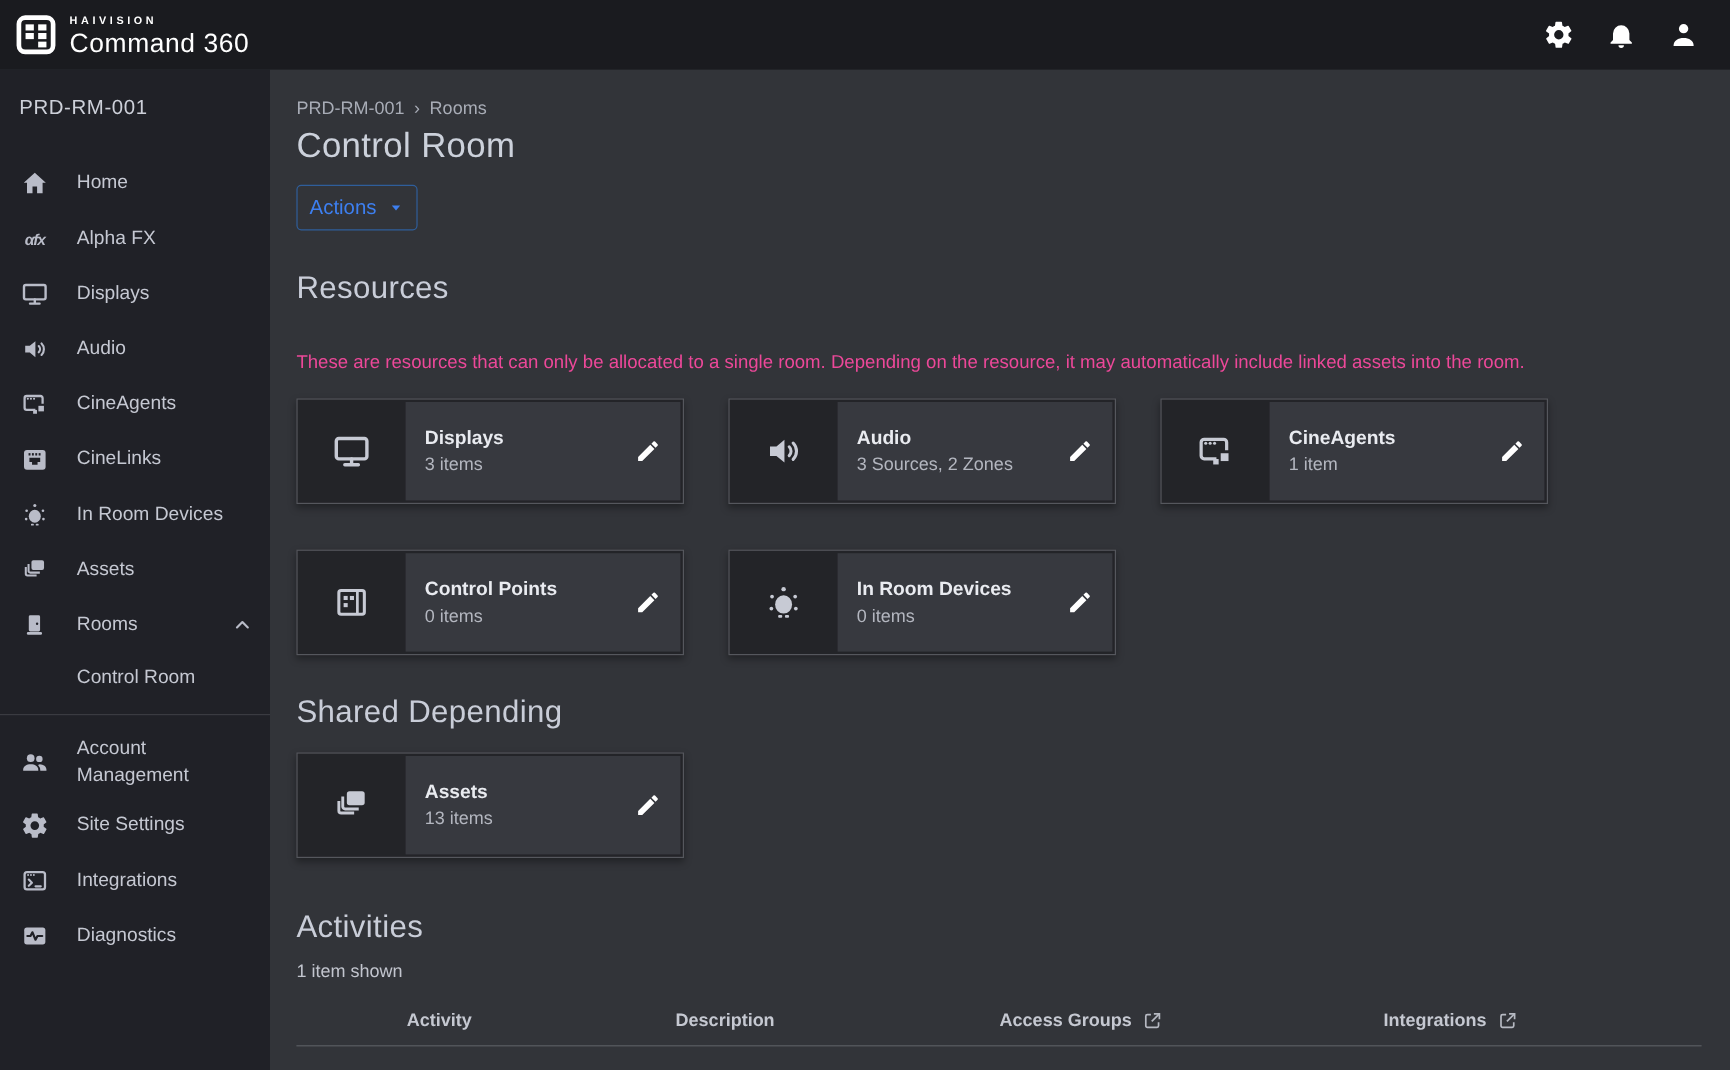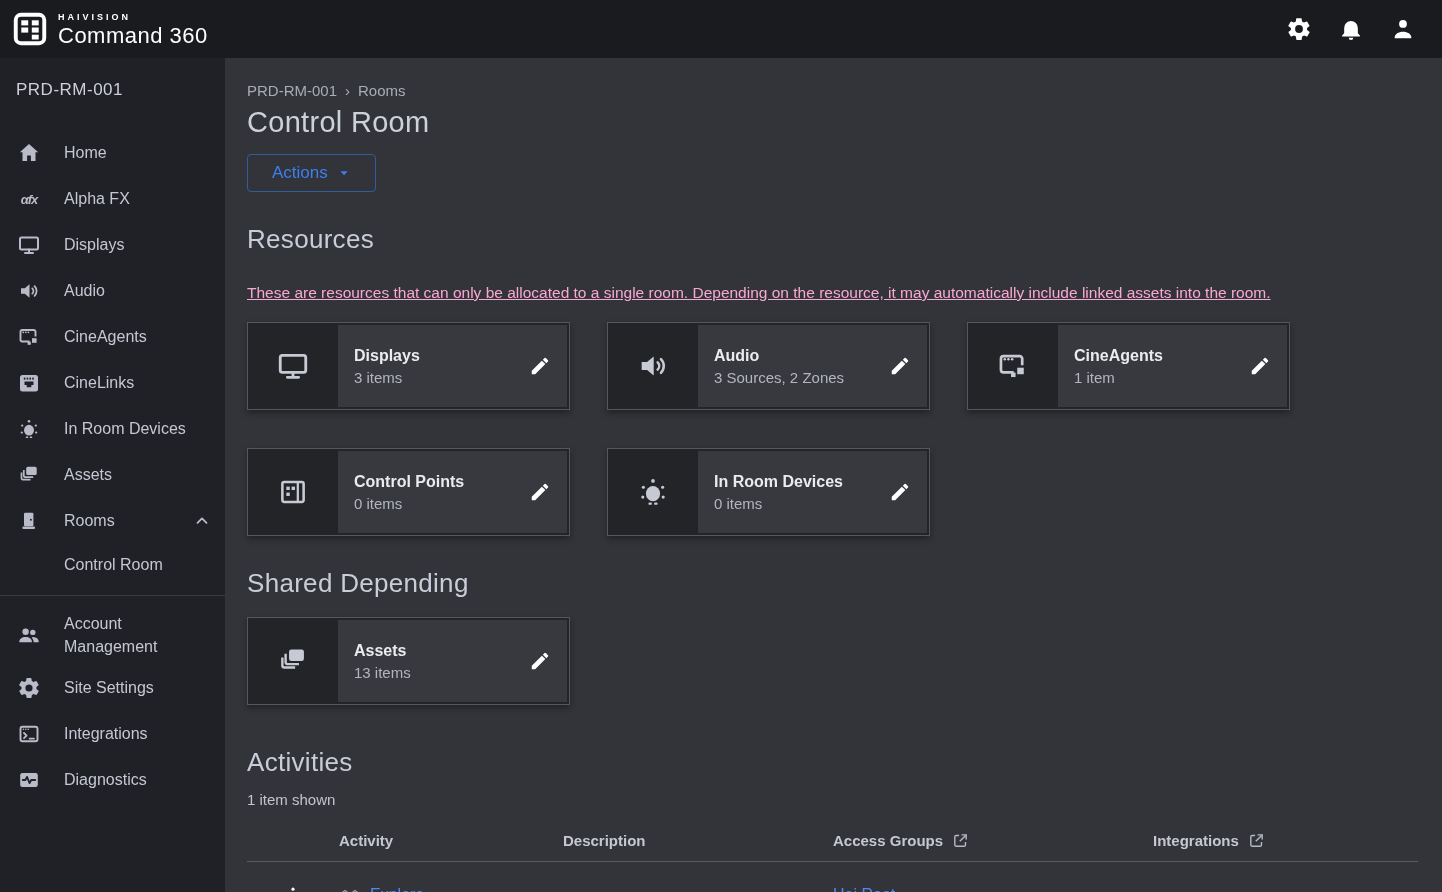--- a/index.html
+++ b/index.html
@@ -58,27 +58,27 @@
   .alpha-glyph{font-size:13px;font-style:italic;font-weight:bold;color:var(--icon);letter-spacing:-1px;}
 
   
   .main{padding:24px 24px 0 22px;overflow:hidden;}
   .breadcrumb{font-size:15px;color:#a8acb6;display:flex;gap:8px;align-items:center;}
   .crumb{cursor:pointer;}
   .page-title{font-size:29px;font-weight:400;color:#ccd1db;margin-top:7px;letter-spacing:.3px;}
   .actions-btn{
     margin-top:15px;display:inline-flex;align-items:center;gap:9px;
     background:transparent;border:1px solid var(--blue-border);border-radius:4px;
-    color:#3d7ff0;font-size:17px;padding:8px 24px;cursor:pointer;
+    color:#3d7ff0;font-size:17px;padding:8px 10px;cursor:pointer;
     font-family:inherit;
   }
   .actions-btn svg{width:14px;height:14px;}
   .section-heading{font-size:26px;font-weight:400;color:var(--heading);letter-spacing:.3px;}
   .resources-head{margin-top:32px;}
-  .section-desc{margin-top:26px;font-size:15.5px;line-height:1.5;color:#f9a8d4;max-width:1160px;text-decoration:underline;}
+  .section-desc{margin-top:36px;font-size:15.5px;line-height:1.5;color:#ec4899;max-width:1160px;}
 
   .card-grid{margin-top:18px;display:grid;grid-template-columns:repeat(3,323px);gap:38px 37px;}
   .card{
     height:88px;border:1px solid var(--card-border);background:var(--card-dark);
     display:flex;box-shadow:0 3px 6px rgba(0,0,0,.35);
   }
   .card-iconcell{width:90px;display:flex;align-items:center;justify-content:center;flex:0 0 auto;}
   .card-iconcell svg{width:34px;height:34px;color:#c7cad4;}
   .card-body{
     flex:1;background:var(--card-body);margin:2px 2px 2px 0;

